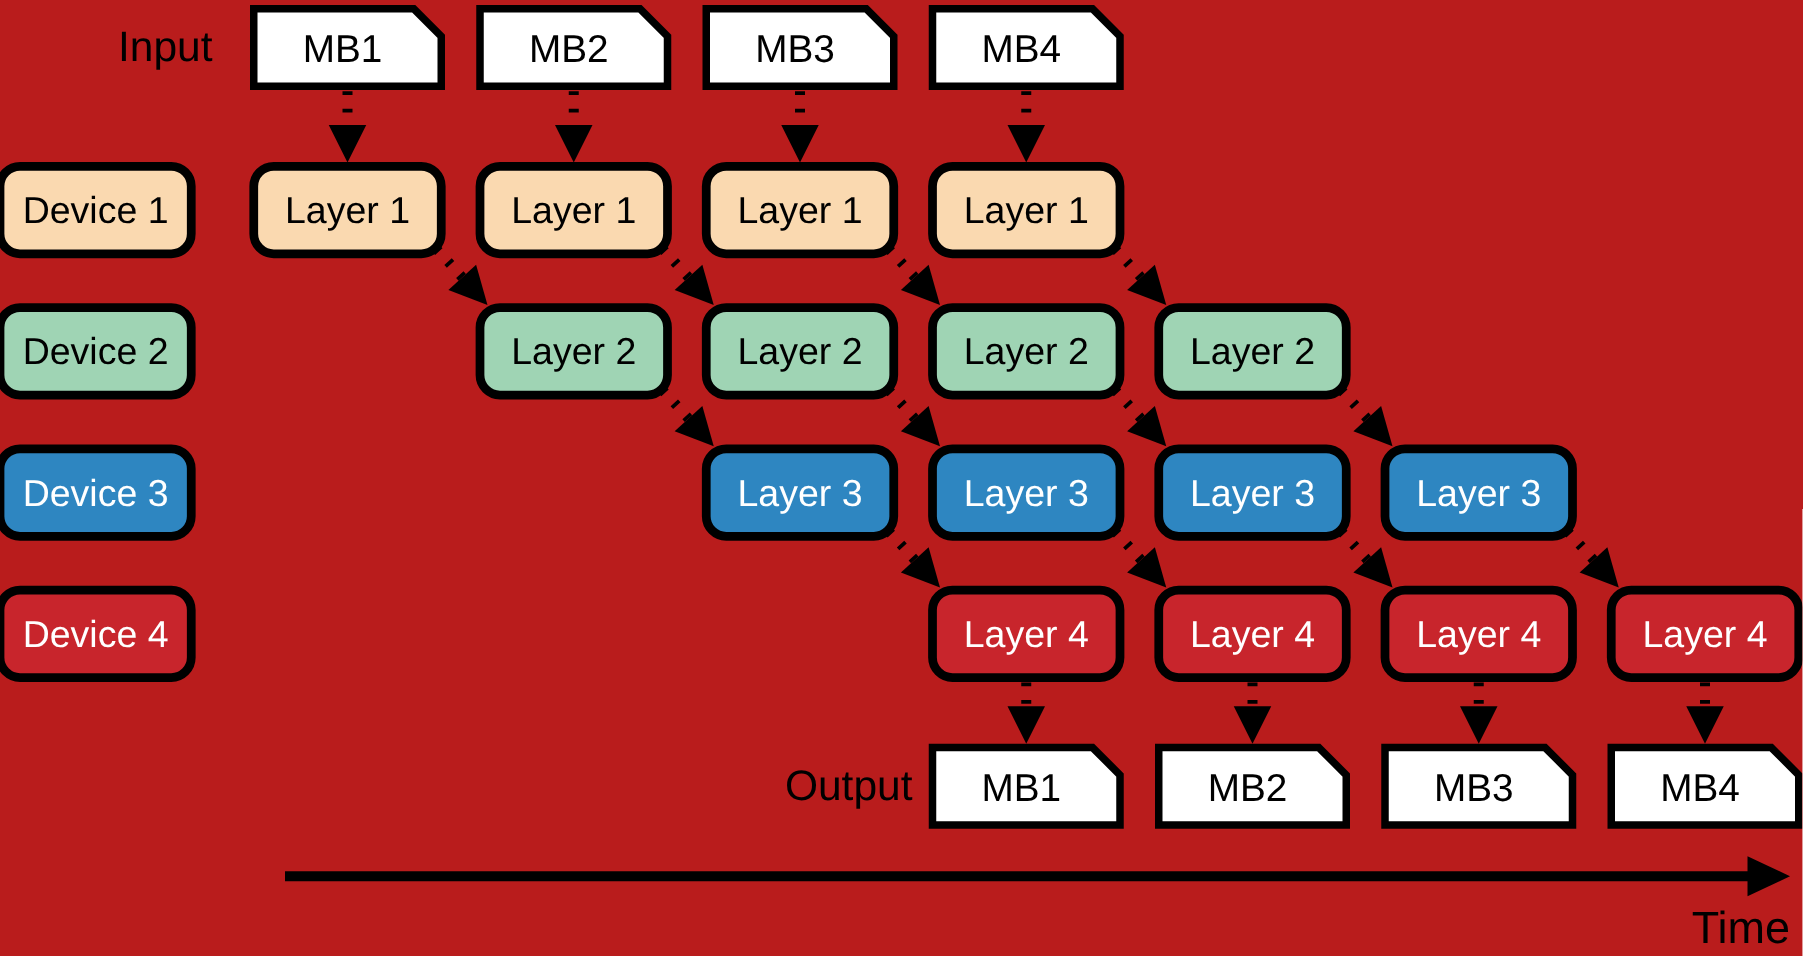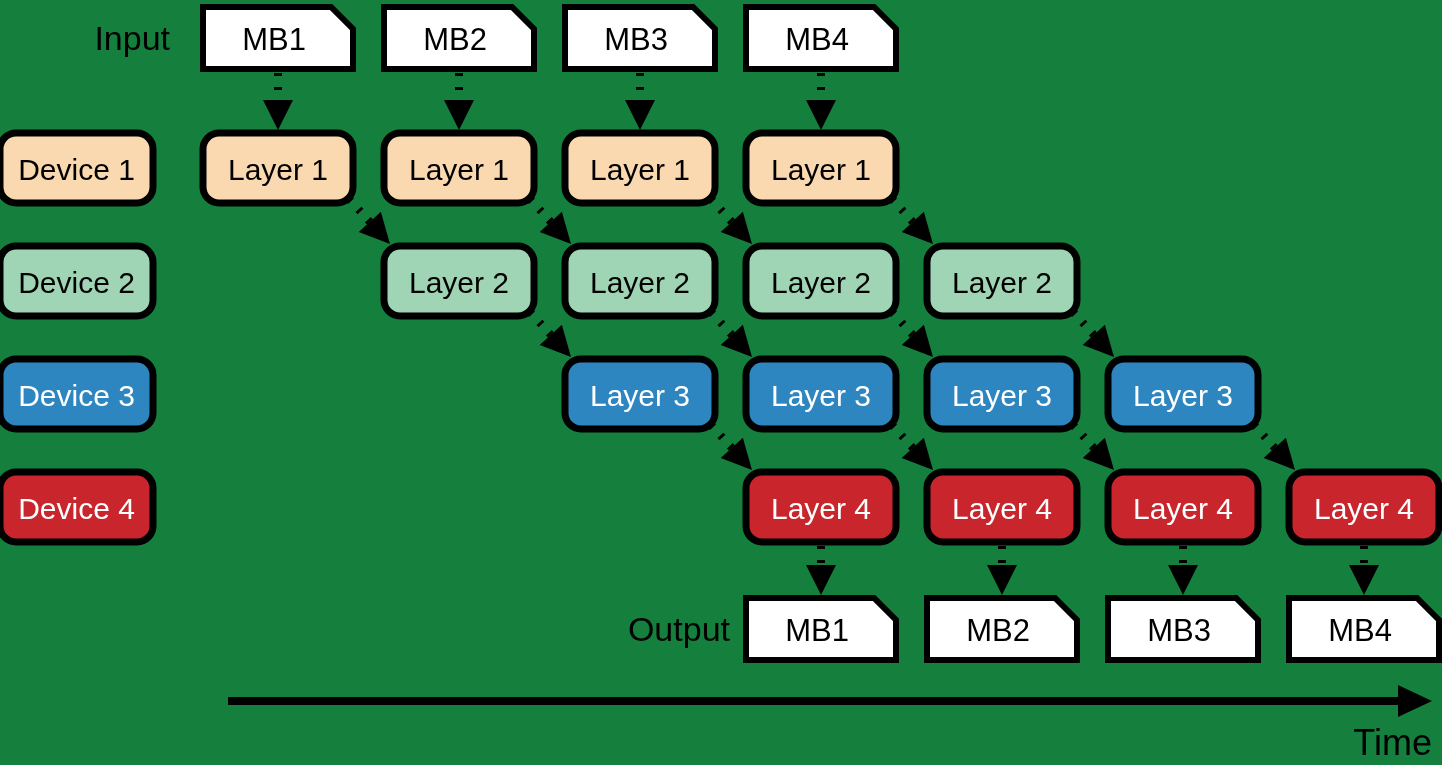--- a/index.html
+++ b/index.html
@@ -1,18 +1,18 @@
 <!DOCTYPE html>
 <html><head>
 <meta charset="utf-8">
 <style>
   html,body{margin:0;padding:0;background:#ffffff;}
   body{width:1442px;height:765px;overflow:hidden;
        font-family:"Liberation Sans",sans-serif;}
-  #stage{position:relative;width:1442px;height:765px;background:#15803d;}
+  #stage{position:relative;width:1442px;height:765px;background:#b91c1c;}
   svg{display:block;}
   .box-text{font-family:"Liberation Sans",sans-serif;font-size:30px;
             text-anchor:middle;dominant-baseline:central;}
   .mb-text{font-family:"Liberation Sans",sans-serif;font-size:31px;fill:#000;
            text-anchor:middle;dominant-baseline:central;}
   .side-label{font-family:"Liberation Sans",sans-serif;font-size:34px;fill:#000;
               text-anchor:end;dominant-baseline:central;font-weight:400;}
   .time-label{font-family:"Liberation Sans",sans-serif;font-size:36px;fill:#000;
               text-anchor:end;dominant-baseline:central;}
   .shape{stroke:#000;stroke-width:7;stroke-linejoin:round;}

